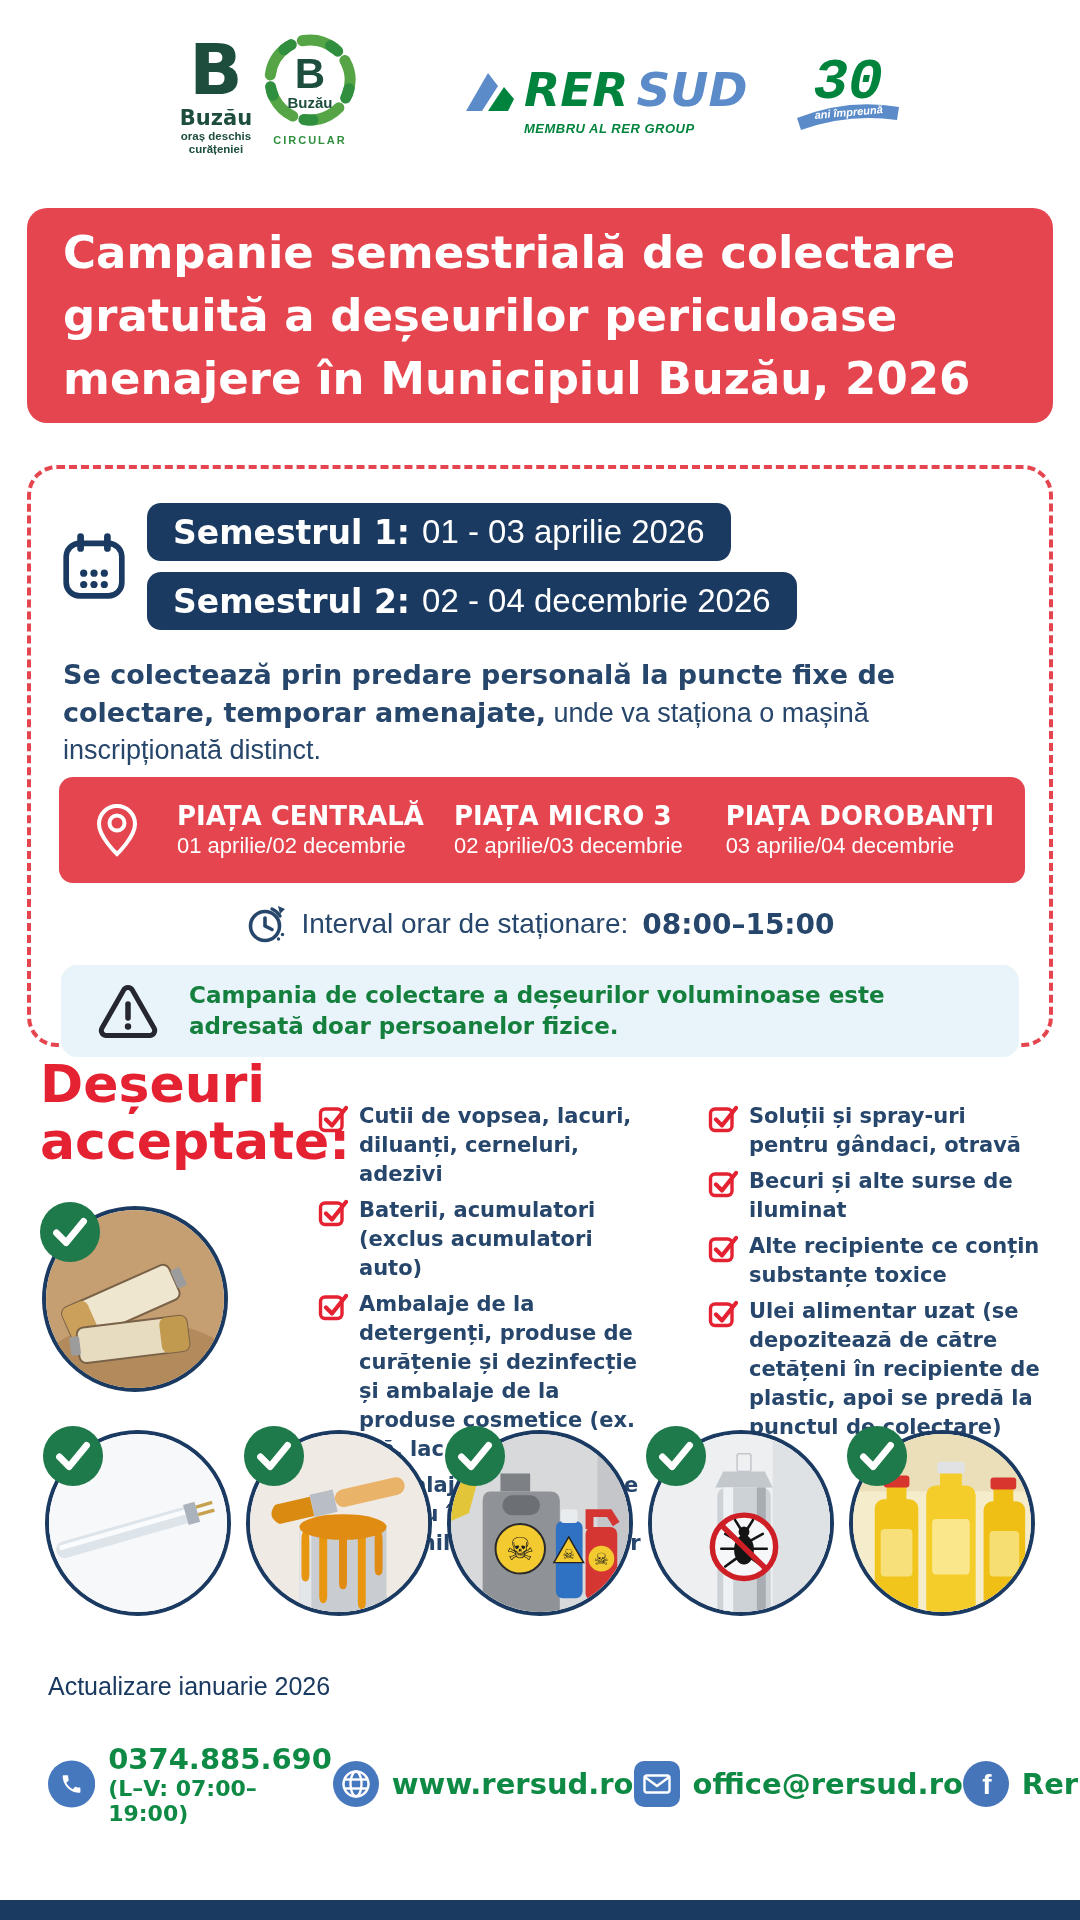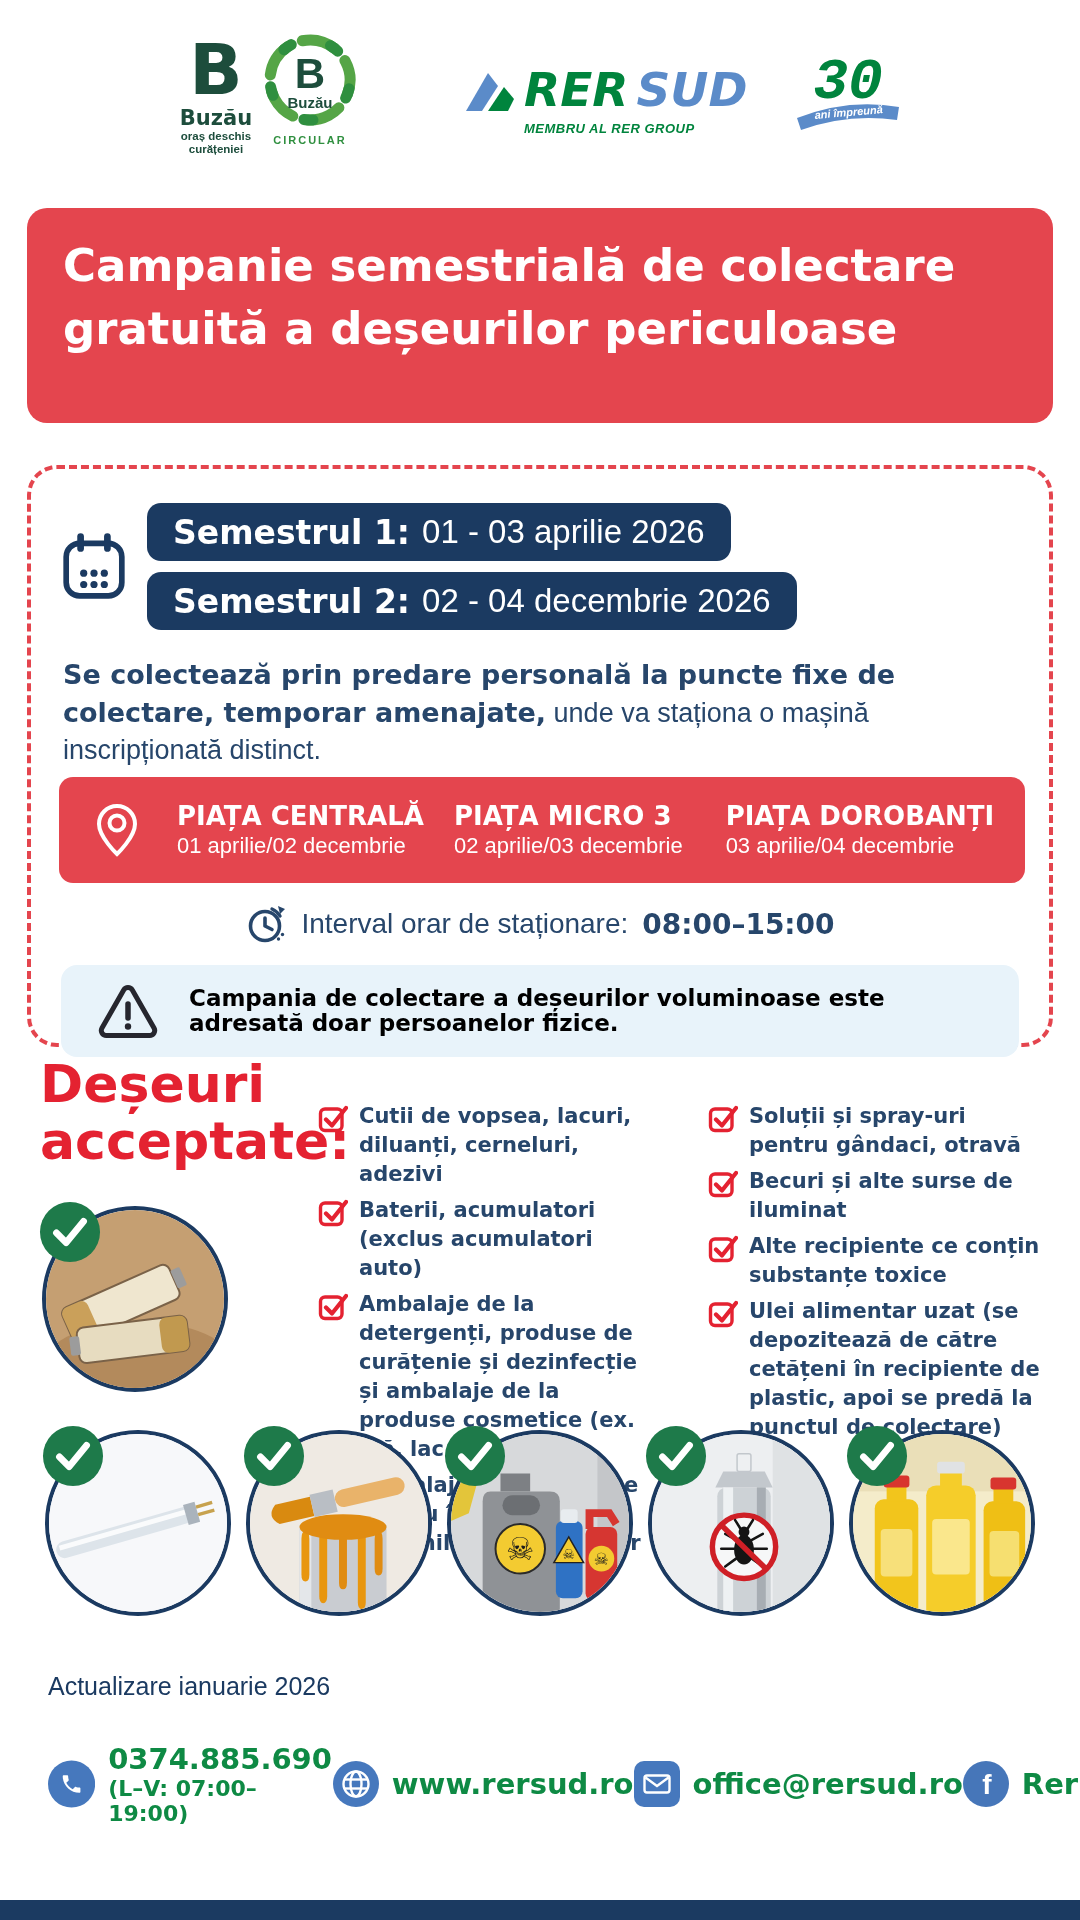--- a/index.html
+++ b/index.html
@@ -25,21 +25,21 @@
   .rer-blue  { font-family:"DejaVu Sans","Liberation Sans",sans-serif; font-style:italic; font-weight:bold; font-size:47px; color:#5b8bc9; }
   .rer-member { font-style:italic; font-weight:bold; font-size:13px; color:#00843d; margin:4px 0 0 62px; letter-spacing:0.5px; }
   .logo-30 { position:absolute; left:792px; top:26px; width:112px; text-align:center; }
   .logo-30 .num { font-family:Liberation Mono, monospace; font-weight:bold; font-style:italic; font-size:58px; line-height:58px; color:#00843d; }
   .logo-30 svg { margin-top:-16px; }
 
   
   .title-banner {
     position:absolute; top:208px; left:27px; width:1026px; height:215px;
     background:var(--banner-red,#e4454e); border-radius:20px;
-    color:#fff; padding:26px 36px;
+    color:#fff; padding:13px 36px;
     font-family:"DejaVu Sans","Liberation Sans",sans-serif; font-weight:bold;
     font-size:45px; line-height:63px;
   }
   .title-banner div { white-space:nowrap; }
 
   
   .info-card {
     position:absolute; top:465px; left:27px; width:1026px; height:582px;
     border:4px dashed var(--banner-red,#e4454e); border-radius:30px;
   }
@@ -63,21 +63,21 @@
   .loc-col.c2 { margin-left:30px; } .loc-col.c3 { margin-left:43px; }
   .loc-name { font-family:"DejaVu Sans","Liberation Sans",sans-serif; font-weight:bold; font-size:26px; line-height:32px; white-space:nowrap; }
   .loc-dates { font-size:22px; line-height:28px; white-space:nowrap; }
   .interval { margin-top:20px; display:flex; justify-content:center; align-items:center; gap:14px; font-size:28px; color:var(--text-navy,#27466b); }
   .interval b { font-family:"DejaVu Sans","Liberation Sans",sans-serif; }
   .alert {
     margin:20px 30px 0; background:var(--alert-bg,#e8f3fa); border-radius:16px;
     display:flex; align-items:center; gap:30px; padding:15px 0; min-height:92px;
   }
   .alert .warn-wrap { margin-left:36px; display:flex; flex:0 0 auto; }
-  .alert-text { font-family:"DejaVu Sans","Liberation Sans",sans-serif; font-weight:bold; font-size:23px; line-height:25px; width:700px; color:#000000; }
+  .alert-text { font-family:"DejaVu Sans","Liberation Sans",sans-serif; font-weight:bold; font-size:23px; line-height:31px; width:700px; color:#15803d; }
 
   
   .accepted-heading {
     position:absolute; left:40px; top:1056px;
     font-family:"DejaVu Sans","Liberation Sans",sans-serif; font-weight:bold;
     font-size:52px; line-height:57px; color:var(--accent-red,#e42231);
   }
   .check-col { position:absolute; top:1102px; display:flex; flex-direction:column; gap:7px; }
   .col-left { left:318px; width:335px; }
   .col-right { left:708px; width:335px; }
@@ -159,20 +159,21 @@
       <svg width="110" height="34" viewBox="0 0 110 34">
         <path d="M4 22 Q 55 2 106 11 L104 24 Q 55 17 8 34 Z" fill="#5b8bc9"></path>
         <text x="56" y="20" font-size="11" font-style="italic" font-weight="bold" fill="#fff" text-anchor="middle" transform="rotate(-5 56 20)">ani împreună</text>
       </svg>
     </div>
   </div>
 
   <div class="title-banner">
     <div>Campanie semestrială de colectare</div>
     <div>gratuită a deșeurilor periculoase</div>
+    <div>menajere în Municipiul Buzău, 2026</div>
   </div>
 
   <div class="info-card">
 
     <div class="schedule-row">
       <svg width="66" height="68" viewBox="0 0 64 66">
         <rect x="5" y="10" width="54" height="51" rx="13" fill="none" stroke="#1b3a61" stroke-width="5.5"></rect>
         <line x1="19" y1="3.5" x2="19" y2="15" stroke="#1b3a61" stroke-width="6.5" stroke-linecap="round"></line>
         <line x1="45" y1="3.5" x2="45" y2="15" stroke="#1b3a61" stroke-width="6.5" stroke-linecap="round"></line>
         <circle cx="22" cy="39" r="3.5" fill="#1b3a61"></circle>

